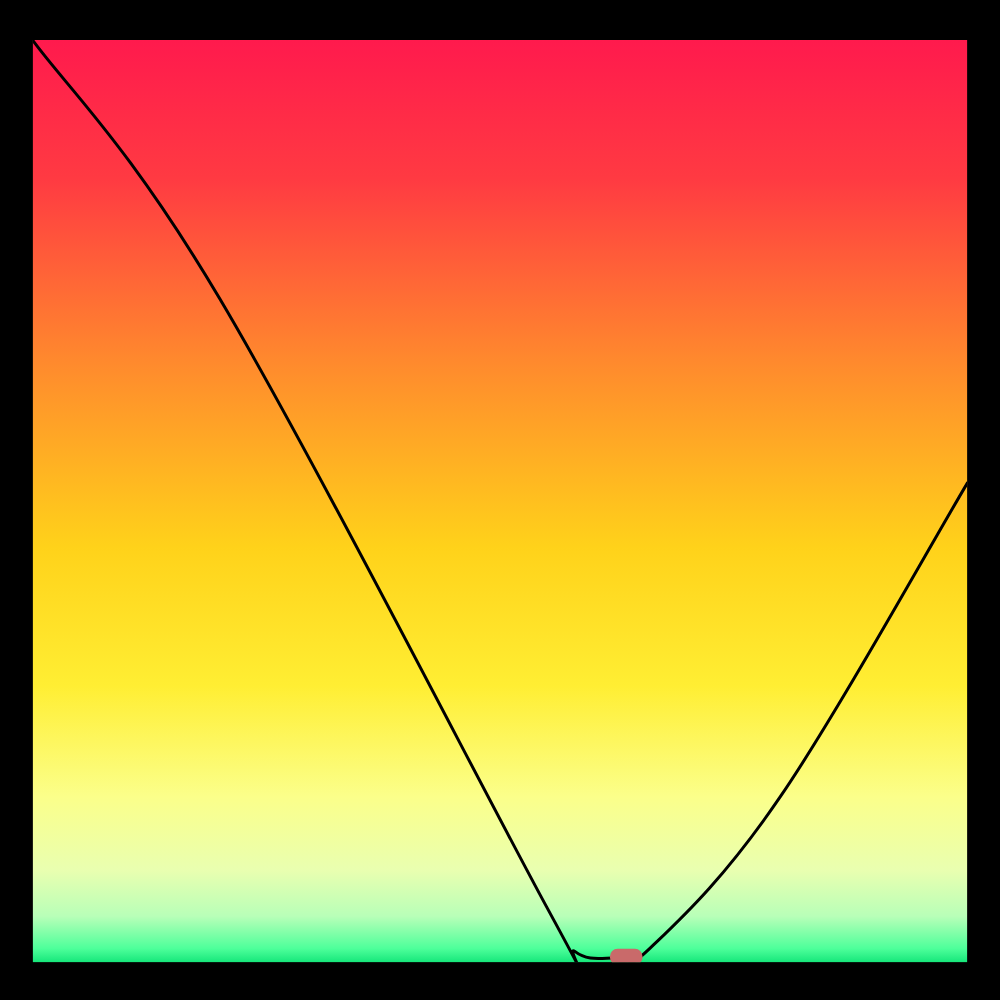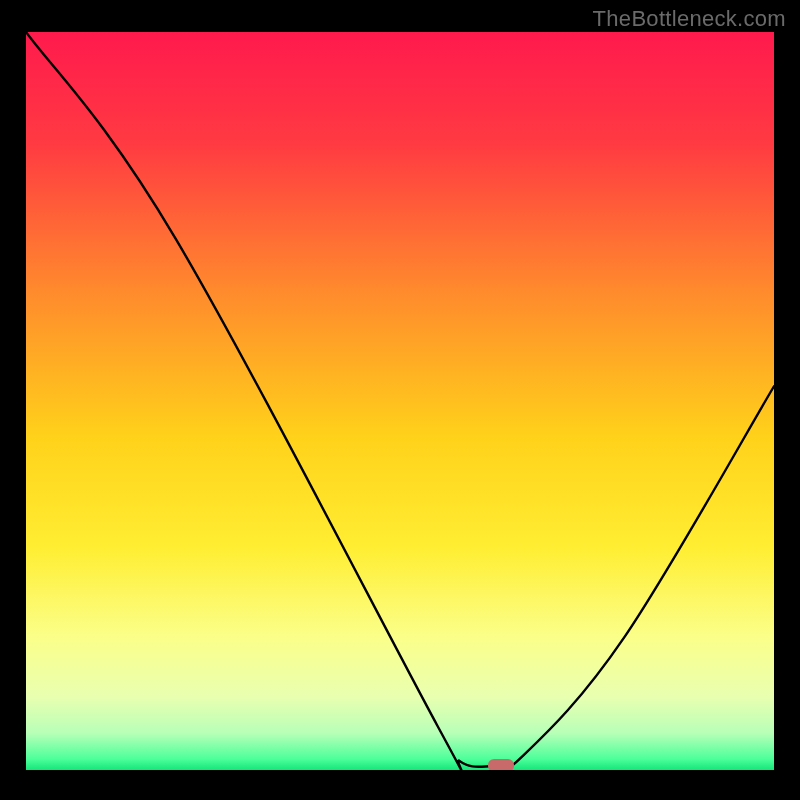--- a/index.html
+++ b/index.html
@@ -51,21 +51,20 @@
   .marker {
     fill: #c96a6a;
     stroke: none;
   }
 </style>
 </head>
 <body>
 
 <div class="frame">
 
-  <div class="watermark">TheBottleneck.com</div>
 
   <div class="plot-area">
     <svg viewBox="0 0 748 738" preserveAspectRatio="none">
       <defs>
         <linearGradient id="bg-grad" x1="0" y1="0" x2="0" y2="1">
 
         <stop offset="0%" stop-color="#ff1a4d"></stop>
             <stop offset="15%" stop-color="#ff3a42"></stop>
             <stop offset="35%" stop-color="#ff8a2d"></stop>
             <stop offset="55.00000000000001%" stop-color="#ffd21a"></stop>

